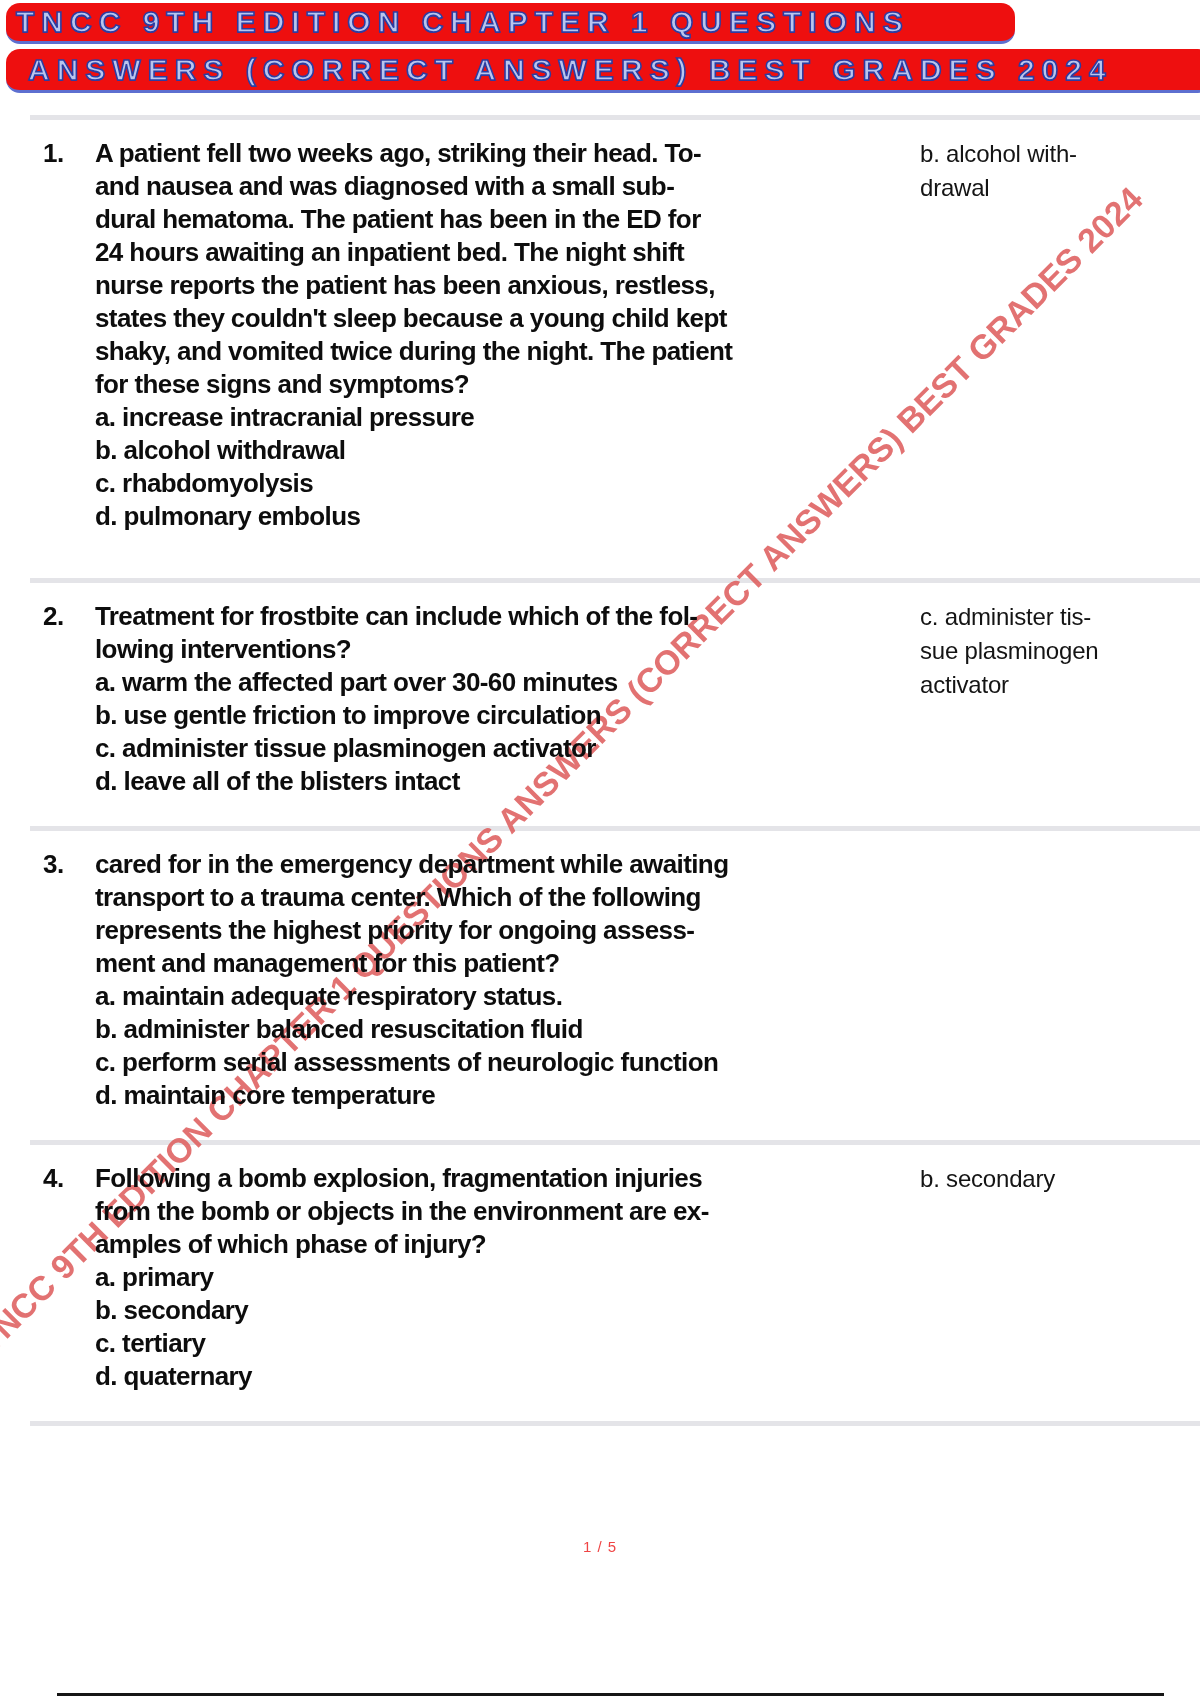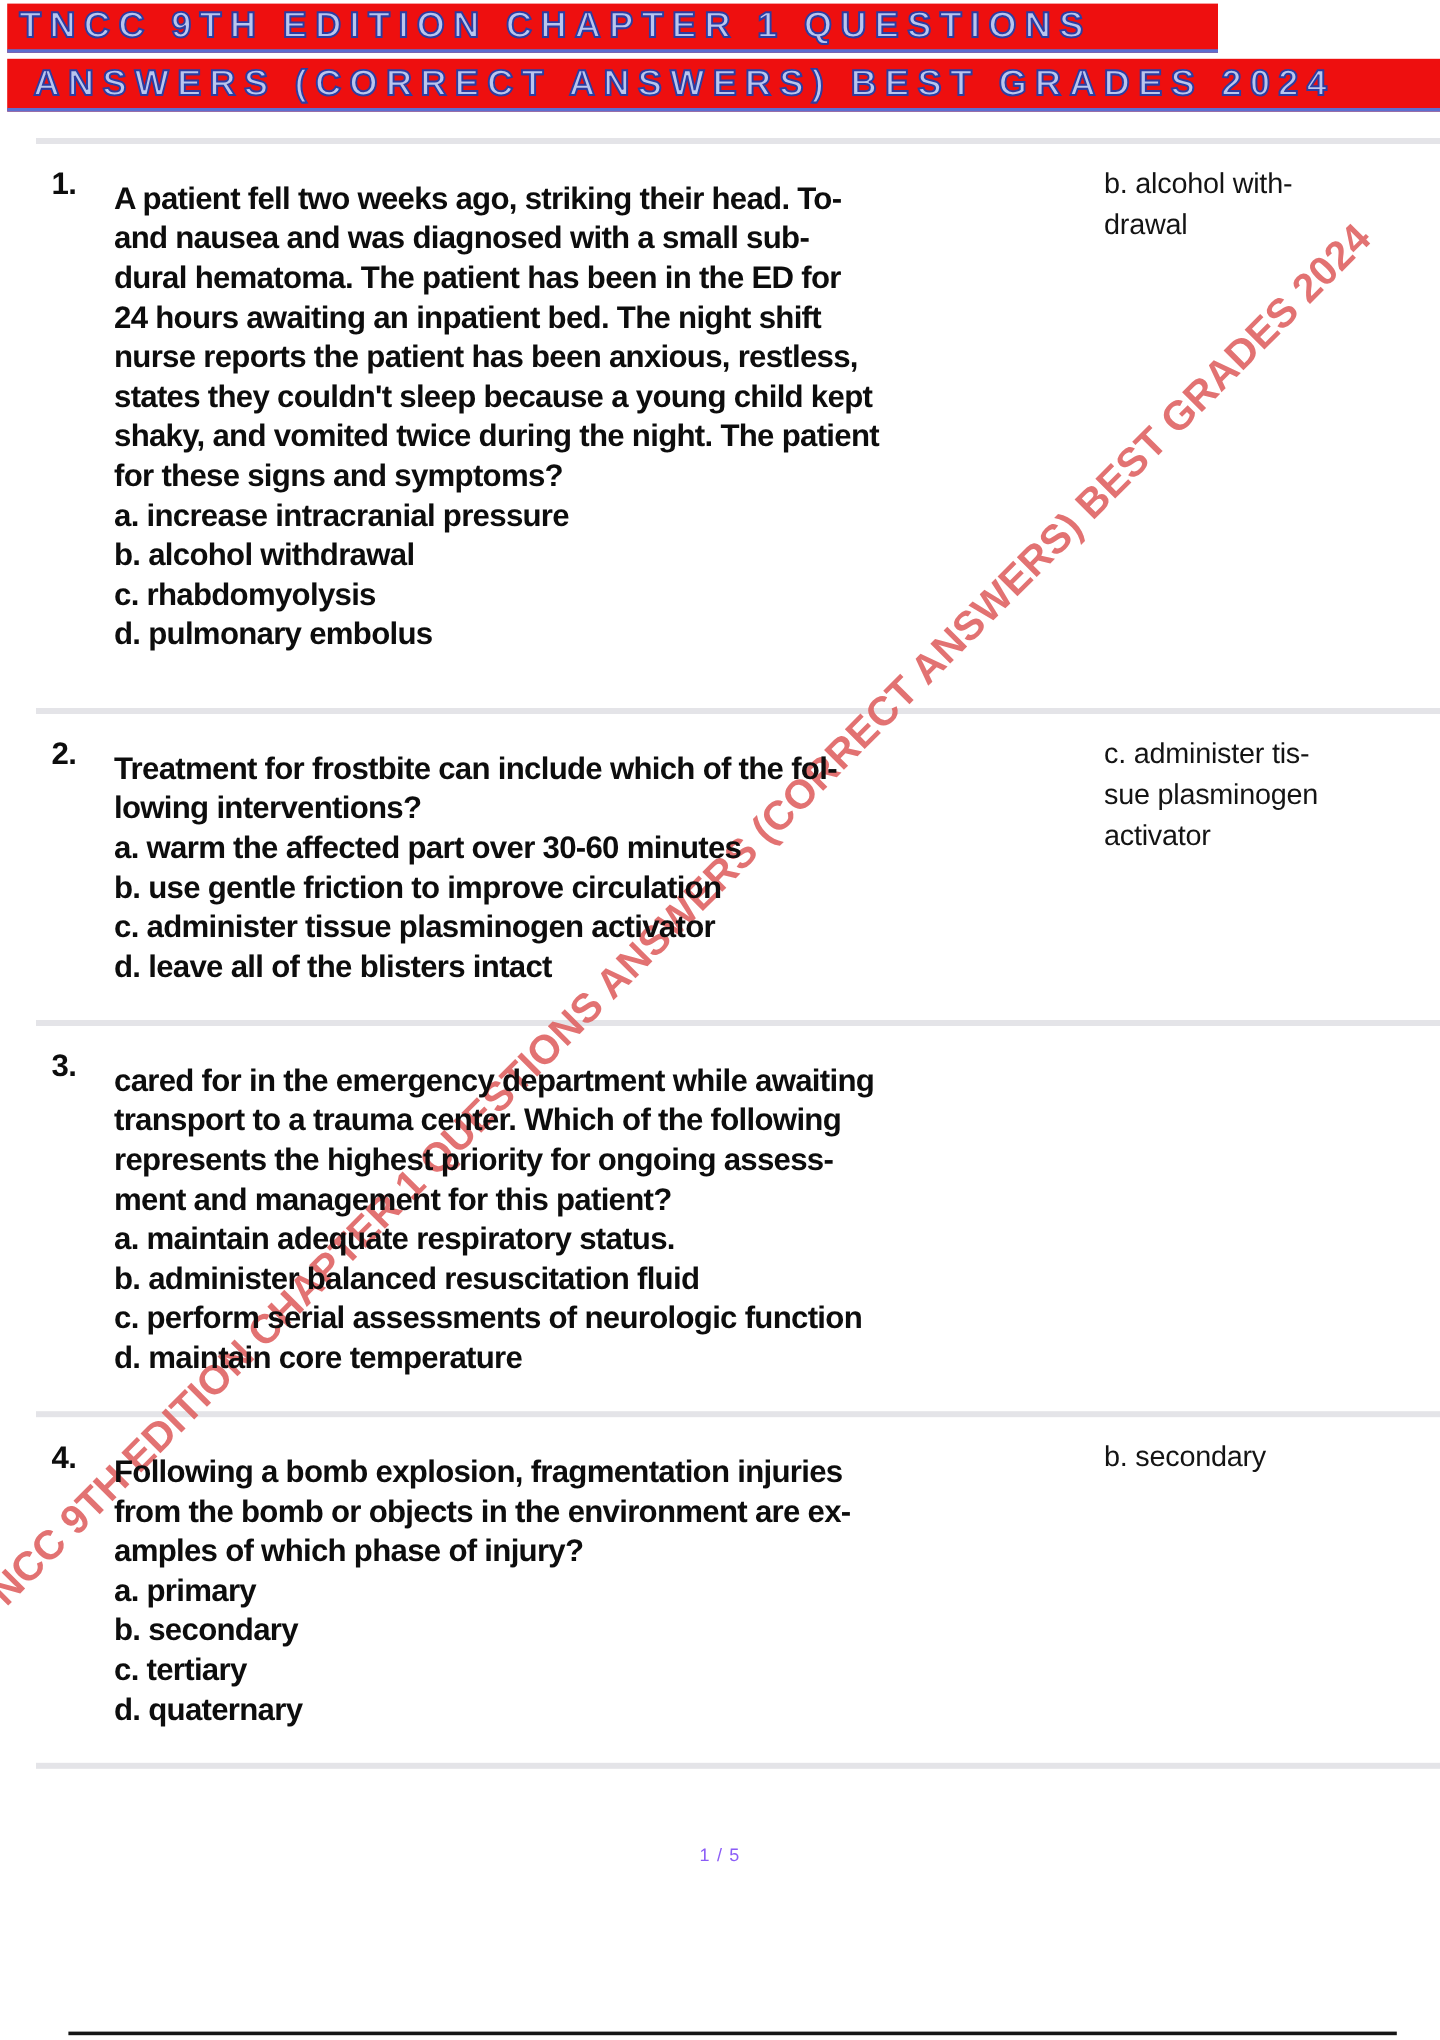--- a/index.html
+++ b/index.html
@@ -14,20 +14,21 @@
   
   .hdr { position: relative; z-index: 3; }
   .hbar {
     background: #ee0f0f;
     border-bottom: 3px solid #5d6fd0;
     margin-left: 6px;
     overflow: hidden;
     white-space: nowrap;
     display: flex;
     align-items: center;
+    border-radius: 14px;
   }
   .hbar1 { margin-top: 3px; height: 38px; width: 1009px; }
   .hbar2 { margin-top: 5px; height: 41px; width: calc(100% - 6px); padding-left: 12px; }
   .hdr-text {
     font-size: 30px;
     font-weight: 800;
     letter-spacing: 7px;
     padding-left: 10px;
     color: #b9c5ee;
     -webkit-text-stroke: 1.6px #2c3da2;
@@ -76,21 +77,20 @@
     flex: 0 0 52px;
     font-size: 26px;
     font-weight: 700;
     color: #0d0d0d;
     line-height: 33px;
     letter-spacing: -0.5px;
   }
   .qtext {
     width: 825px;
     flex: 0 0 825px;
-    margin-top: 12px;
   }
   .qline {
     font-size: 26px;
     font-weight: 700;
     color: #0d0d0d;
     line-height: 33px;
     letter-spacing: -0.6px;
     white-space: nowrap;
   }
   .answer { flex: 1 1 auto; }
@@ -103,21 +103,21 @@
     white-space: nowrap;
   }
 
   
   .page-number {
     position: absolute;
     top: 1538px;
     left: 0; width: 100%;
     text-align: center;
     font-size: 15px;
-    color: #8b5cf6;
+    color: #ef4444;
     letter-spacing: 1px;
     z-index: 2;
   }
   .bottom-rule {
     position: absolute;
     top: 1693px;
     left: 57px;
     width: 1107px;
     height: 3px;
     background: #151515;

